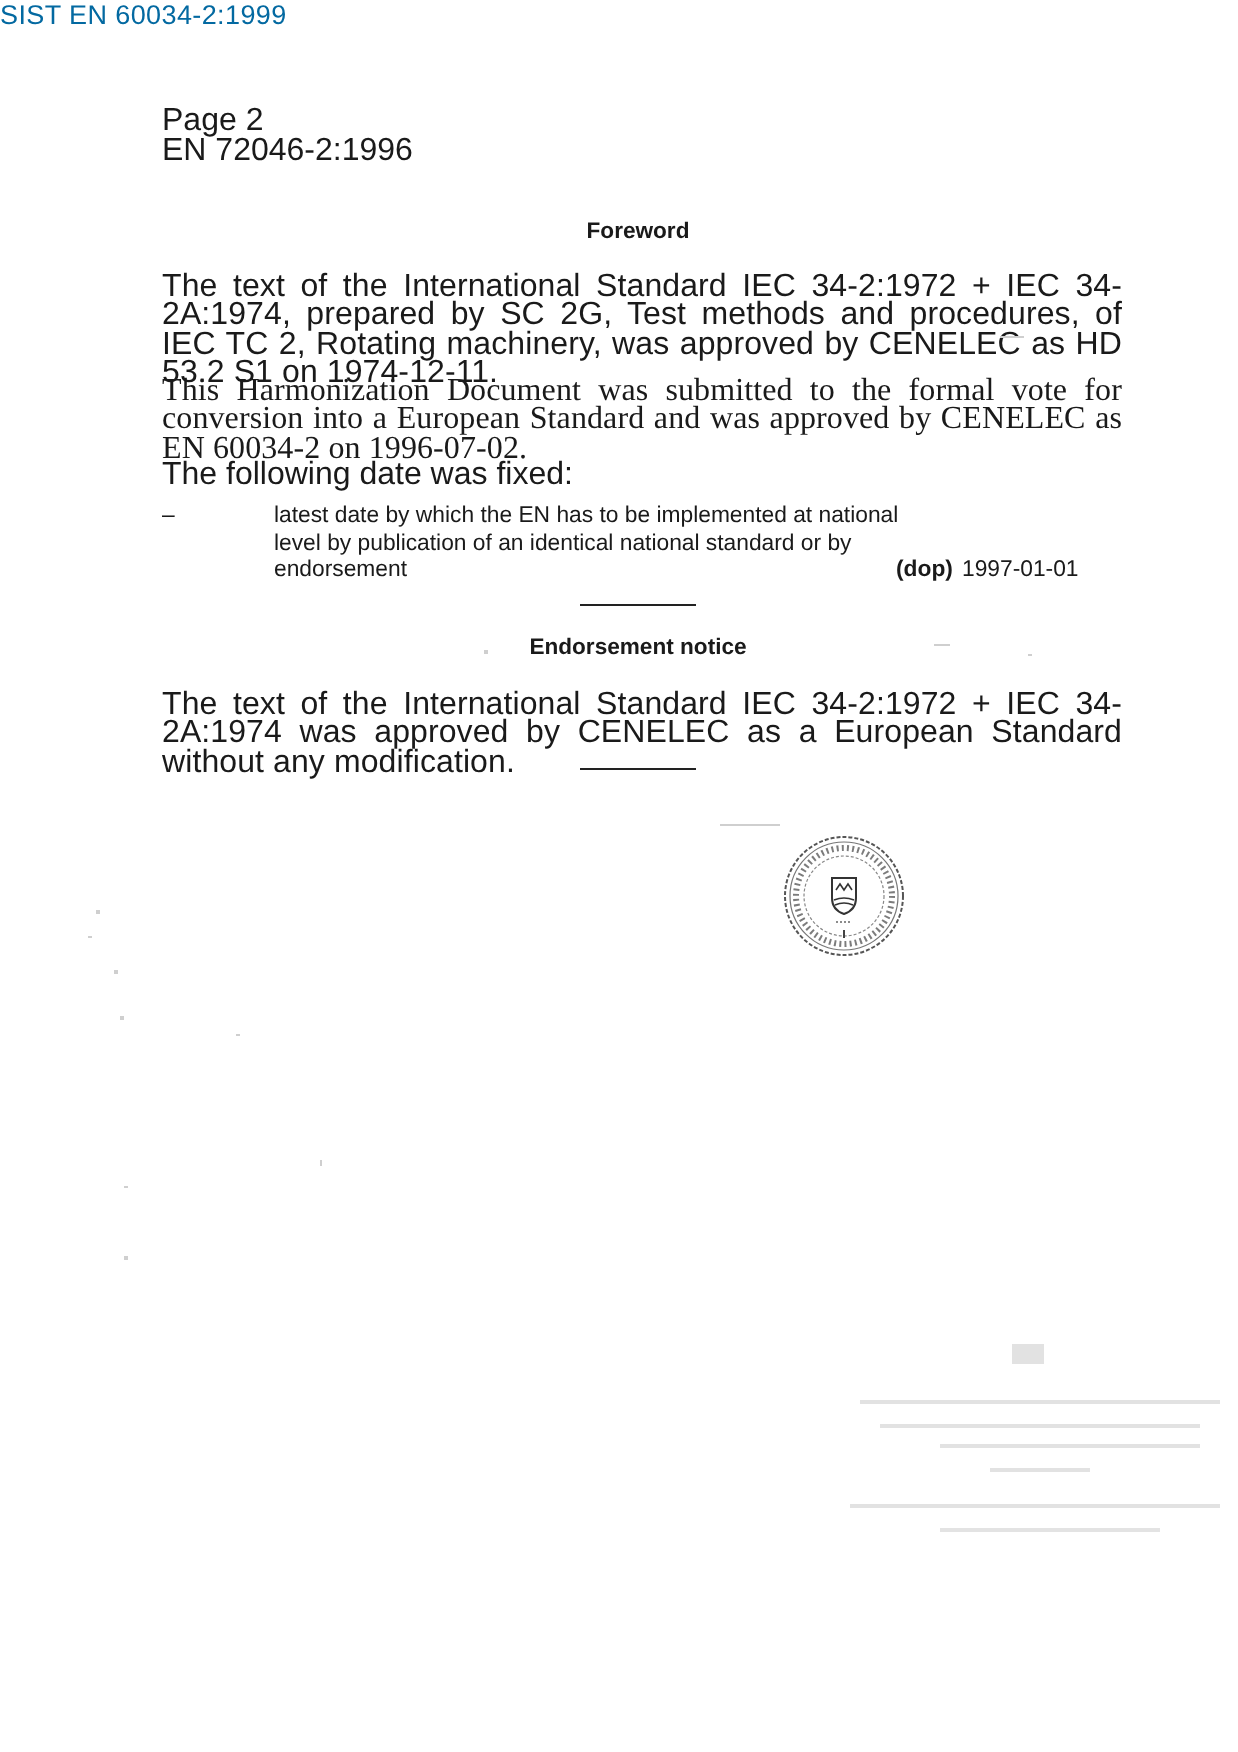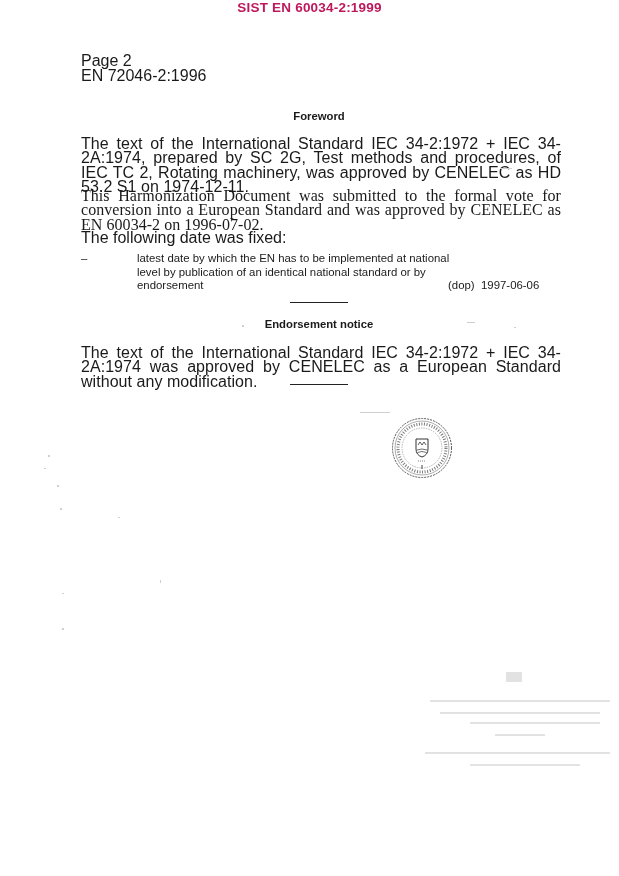--- a/index.html
+++ b/index.html
@@ -2,40 +2,40 @@
 <html><head>
 <meta charset="utf-8">
 <style>
   html, body { margin: 0; padding: 0; background: #ffffff; }
   body {
     width: 619px; height: 876px; position: relative; overflow: hidden;
     font-family: "Liberation Sans", "DejaVu Sans", sans-serif;
     color: #1a1a1a;
   }
   .watermark {
-    position: absolute; top: 0; left: 0; width: 619px; text-align: center;
-    font-weight: bold; font-size: 13.5px; color: #be185d; letter-spacing: 0.2px;
+    position: absolute; top: 0; left: 0; width: 619px; text-align: left;
+    font-weight: normal; font-size: 13.5px; color: #0369a1; letter-spacing: 0.2px;
     line-height: 16px;
   }
   .header {
     position: absolute; left: 81px; top: 54px; font-size: 16px; line-height: 14.5px;
   }
   .heading {
     position: absolute; left: 0; width: 638px; text-align: center;
     font-weight: bold; font-size: 11.3px;
   }
   .para {
     position: absolute; left: 81px; width: 480px; font-size: 16px; line-height: 14.3px;
     text-align: justify; text-align-last: left; letter-spacing: 0.05px;
   }
   .fixed-intro { position: absolute; left: 81px; top: 231px; font-size: 16px; line-height: 14px; }
   .date-block { position: absolute; left: 81px; top: 252px; width: 470px; font-size: 11.4px; line-height: 13.6px; }
   .date-block .dash { position: absolute; left: 0; top: 0; }
   .date-block .desc { position: absolute; left: 16px; top: 0; width: 320px; margin-left: 40px; }
-  .date-block .code { position: absolute; left: 367px; top: 27px; }
+  .date-block .code { position: absolute; left: 367px; top: 27px; font-weight: bold; }
   .date-block .value { position: absolute; left: 400px; top: 27px; }
   .rule { position: absolute; height: 1px; background: #222; }
   .stamp { position: absolute; left: 391px; top: 417px; width: 62px; height: 62px; }
   .noise { position: absolute; }
 </style>
 </head>
 <body>
 
 <div class="watermark">SIST EN 60034-2:1999</div>
 
@@ -49,21 +49,21 @@
 <div class="para" style="top:137px;">The text of the International Standard IEC 34-2:1972 + IEC 34-2A:1974, prepared by SC 2G, Test methods and procedures, of IEC TC 2, Rotating machinery, was approved by CENELEC as HD 53.2 S1 on 1974-12-11.</div>
 
 <div class="para" style="top:189px;font-family:Liberation Serif, serif;">This Harmonization Document was submitted to the formal vote for conversion into a European Standard and was approved by CENELEC as EN 60034-2 on 1996-07-02.</div>
 
 <div class="fixed-intro">The following date was fixed:</div>
 
 <div class="date-block">
   <span class="dash">–</span>
   <span class="desc">latest date by which the EN has to be implemented at national level by publication of an identical national standard or by endorsement</span>
   <span class="code">(dop)</span>
-  <span class="value">1997-06-06</span>
+  <span class="value">1997-01-01</span>
 </div>
 
 <div class="rule" style="left:290px; top:302px; width:58px;"></div>
 
 <div class="heading" style="top:318px;">Endorsement notice</div>
 
 <div class="para" style="top:346px;">The text of the International Standard IEC 34-2:1972 + IEC 34-2A:1974 was approved by CENELEC as a European Standard without any modification.</div>
 
 <div class="rule" style="left:290px; top:384px; width:58px;"></div>
 

